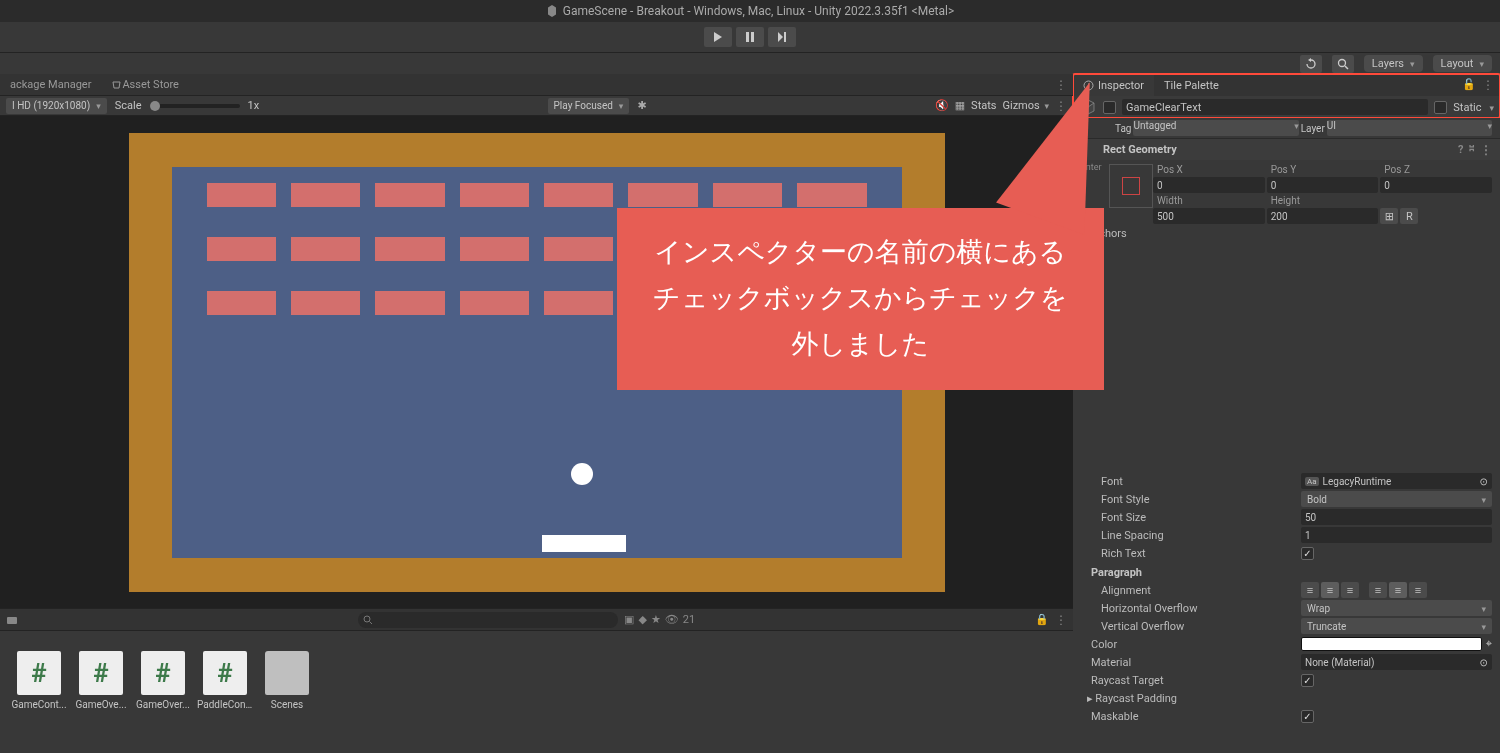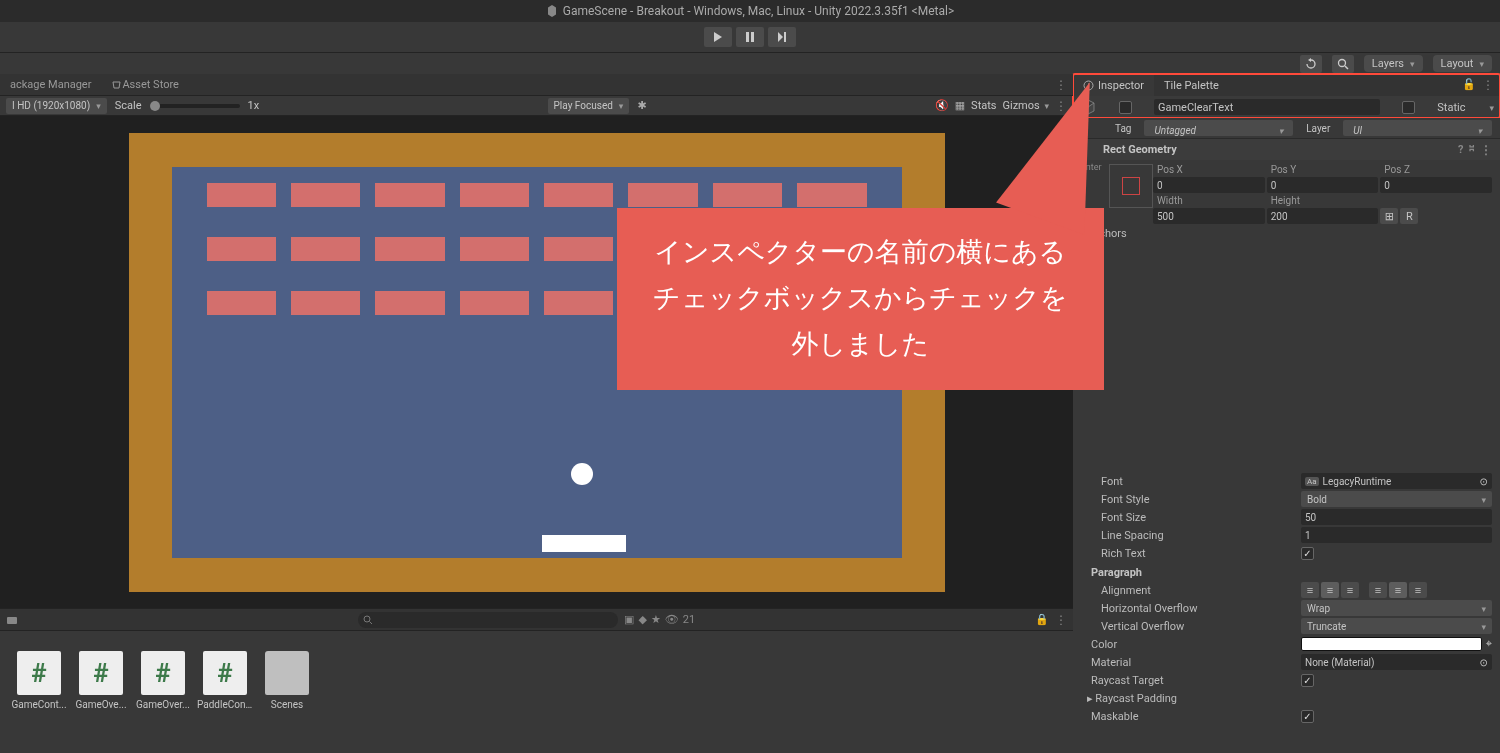--- a/index.html
+++ b/index.html
@@ -47,26 +47,26 @@
 .asset-icon { width: 44px; height: 44px; background: #eee; border-radius: 2px; display: flex; align-items: center; justify-content: center; font-size: 26px; color: #3d7a4a; font-weight: bold; }
 .asset-icon.folder { background: #bfbfbf; border-radius: 3px 3px 2px 2px; position: relative; }
 .asset-label { font-size: 10px; color: #c4c4c4; white-space: nowrap; overflow: hidden; text-overflow: ellipsis; width: 56px; text-align: center; }
 
 
 .inspector-header { outline: 2px solid #ff4a3a; outline-offset: -1px; border-radius: 2px; }
 .insp-tabs { height: 22px; background: #333; display: flex; align-items: center; }
 .insp-tab { padding: 0 10px; height: 100%; display: flex; align-items: center; gap: 4px; }
 .insp-tab.active { background: #383838; }
 .insp-tabs-right { margin-left: auto; display: flex; gap: 6px; padding-right: 6px; }
-.go-row { height: 22px; background: #3a3a3a; display: flex; align-items: center; padding: 0 6px; gap: 22px; }
+.go-row { height: 22px; background: #3a3a3a; display: flex; align-items: center; padding: 0 6px; gap: 6px; }
 .go-name { flex: 1; background: #2a2a2a; height: 16px; border-radius: 2px; padding: 0 4px; display: flex; align-items: center; font-size: 11px; }
 .checkbox { width: 13px; height: 13px; border: 1px solid #666; border-radius: 2px; background: #2a2a2a; display: inline-flex; align-items: center; justify-content: center; font-size: 10px; color: #ddd; }
 .checkbox.checked::after { content: "✓"; }
-.tag-row { height: 20px; background: #383838; display: flex; align-items: center; padding: 0 8px 0 42px; gap: 13px; font-size: 10px; }
-.tag-dd { flex: 1; background: #4b4b4b; height: 16px; border-radius: 2px; padding: 0 10px; display: flex; align-items: flex-end; justify-content: space-between; font-style: italic; }
+.tag-row { height: 20px; background: #383838; display: flex; align-items: center; padding: 0 8px 0 42px; gap: 2px; font-size: 10px; }
+.tag-dd { flex: 1; background: #4b4b4b; height: 16px; border-radius: 2px; padding: 0 0; display: flex; align-items: flex-start; justify-content: space-between; }
 
 .insp-body { flex: 1; background: #383838; overflow-y: hidden; }
 .comp-header { height: 22px; background: #3c3c3c; display: flex; align-items: center; padding: 0 8px 0 30px; font-weight: bold; font-size: 11px; border-top: 1px solid #2a2a2a; justify-content: space-between; }
 .comp-header-icons { display: flex; gap: 6px; color: #888; }
 .anchor-box { width: 44px; height: 44px; border: 1px solid #555; margin: 4px 0 4px 36px; position: relative; display: inline-block; }
 .anchor-inner { position: absolute; inset: 12px; border: 1px solid #cc4444; }
 .anchor-label { position: absolute; top: -12px; left: 0; font-size: 9px; color: #888; }
 .rect-fields { display: flex; gap: 2px; padding: 0 8px 0 0; }
 .rt-col { flex: 1; }
 .rt-lbl { font-size: 10px; color: #999; padding: 2px 4px; }

